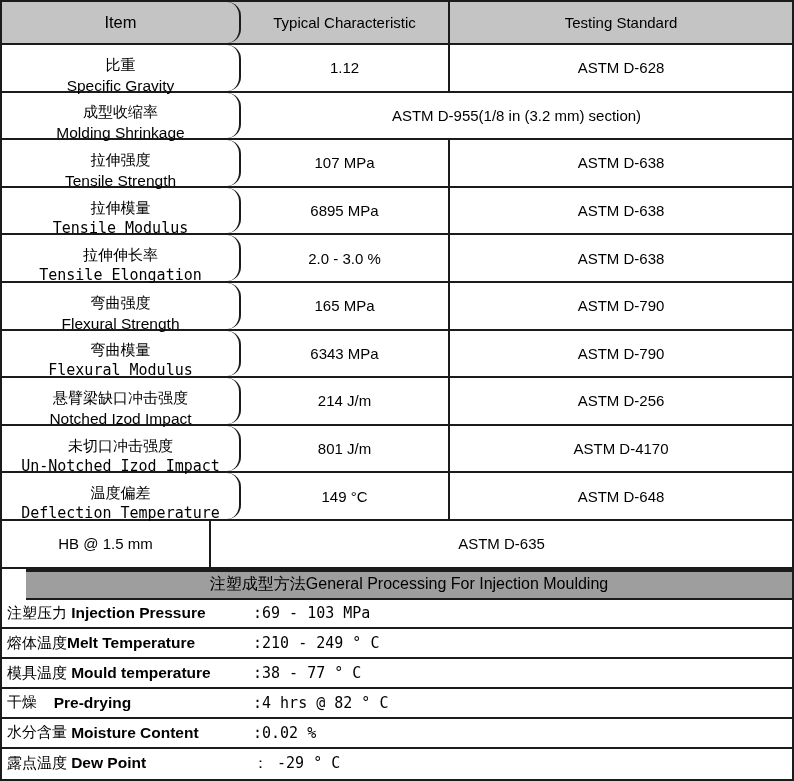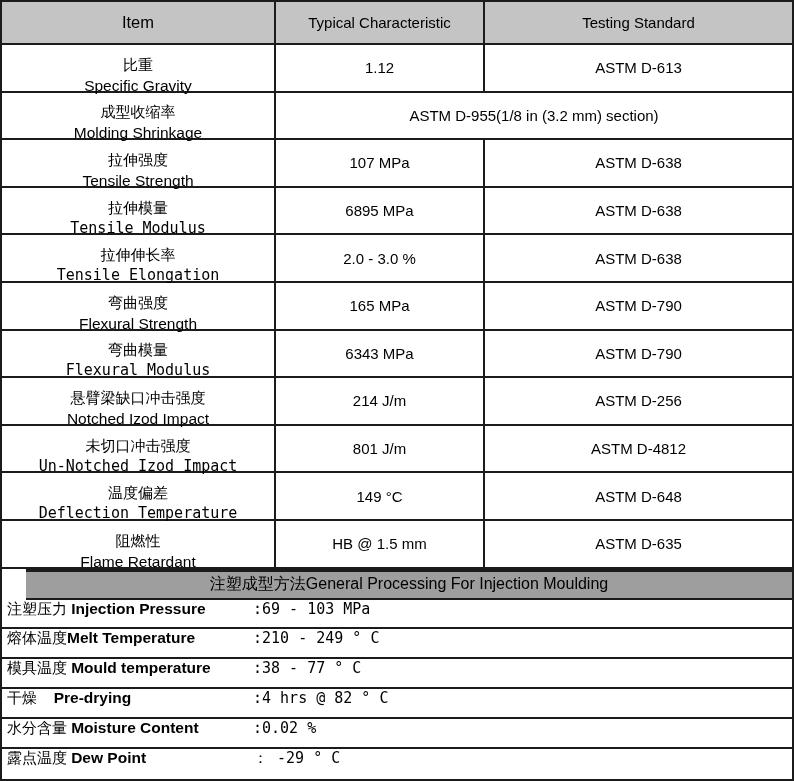--- a/index.html
+++ b/index.html
@@ -11,21 +11,21 @@
   }
   .sheet {
     width: 794px; height: 781px;
     border: 2px solid var(--border, #1b1b1b);
     background: #fff;
     display: flex; flex-direction: column;
     overflow: hidden;
   }
   .row { display: flex; border-bottom: 2px solid var(--border, #1b1b1b); flex: none; }
   .c { display: flex; align-items: center; justify-content: center; text-align: center; }
-  .c1 { width: 274px; border-right: 2px solid var(--border, #1b1b1b); flex-direction: column; }
+  .c1 { width: 239px; border-right: 2px solid var(--border, #1b1b1b); flex-direction: column; border-radius: 14px; }
   .c2 { width: 209px; border-right: 2px solid var(--border, #1b1b1b); }
   .c3 { flex: 1; }
   .hdr { height: 43px; background: var(--header-bg, #c4c4c4); font-size: 16.5px; }
   .drow { height: 47.6px; }
   .itemcell { line-height: 21px; }
   .zh { font-size: 15px; margin-top: 14px; }
   .en { font-size: 15.5px; }
   .en.mono { font-family: "DejaVu Sans Mono", "Liberation Mono", monospace; font-size: 15px; }
   .c2, .c3 { font-size: 15px; }
   .banner {
@@ -33,21 +33,21 @@
     background: var(--banner-bg, #9e9e9e);
     border-top: 3px solid var(--border, #1b1b1b);
     border-bottom: 2px solid var(--border, #1b1b1b);
     display: flex; align-items: center; justify-content: center;
     font-size: 16px;
     margin-left: 24px;
   }
   .prow {
     height: 29.8px; flex: none;
     border-bottom: 2px solid var(--border, #1b1b1b);
-    display: flex; 
+    display: flex; align-items: center;
     padding-left: 5px;
     font-size: 15px;
     position: relative;
   }
   #prows .prow:last-child { border-bottom: none; }
   .pzh { white-space: pre; }
   .pen { font-weight: bold; font-size: 15.5px; white-space: pre; }
   .pval {
     position: absolute; left: 251px;
     font-family: "DejaVu Sans Mono", "Liberation Mono", monospace;
@@ -65,21 +65,21 @@
     <div class="c c3">Testing Standard</div>
   </div>
 
   <div id="rows">
   <div class="row drow">
     <div class="c c1 itemcell">
       <div class="zh">比重</div>
       <div class="en">Specific Gravity</div>
     </div>
     <div class="c c2">1.12</div>
-    <div class="c c3">ASTM D-613</div>
+    <div class="c c3">ASTM D-628</div>
   </div>
 
   <div class="row drow">
     <div class="c c1 itemcell">
       <div class="zh">成型收缩率</div>
       <div class="en">Molding Shrinkage</div>
     </div>
     <div class="c c3">ASTM D-955(1/8 in (3.2 mm) section)</div>
   </div>
 
@@ -136,37 +136,33 @@
     <div class="c c2">214 J/m</div>
     <div class="c c3">ASTM D-256</div>
   </div>
 
   <div class="row drow">
     <div class="c c1 itemcell">
       <div class="zh">未切口冲击强度</div>
       <div class="en mono">Un-Notched Izod Impact</div>
     </div>
     <div class="c c2">801 J/m</div>
-    <div class="c c3">ASTM D-4812</div>
+    <div class="c c3">ASTM D-4170</div>
   </div>
 
   <div class="row drow">
     <div class="c c1 itemcell">
       <div class="zh">温度偏差</div>
       <div class="en mono">Deflection Temperature</div>
     </div>
     <div class="c c2">149 °C</div>
     <div class="c c3">ASTM D-648</div>
   </div>
 
   <div class="row drow">
-    <div class="c c1 itemcell">
-      <div class="zh">阻燃性</div>
-      <div class="en">Flame Retardant</div>
-    </div>
     <div class="c c2">HB @ 1.5 mm</div>
     <div class="c c3">ASTM D-635</div>
   </div>
 </div>
 
   <div class="banner">注塑成型方法General Processing For Injection Moulding</div>
 
   <div id="prows">
   <div class="prow">
     <span class="pzh">注塑压力 </span>

